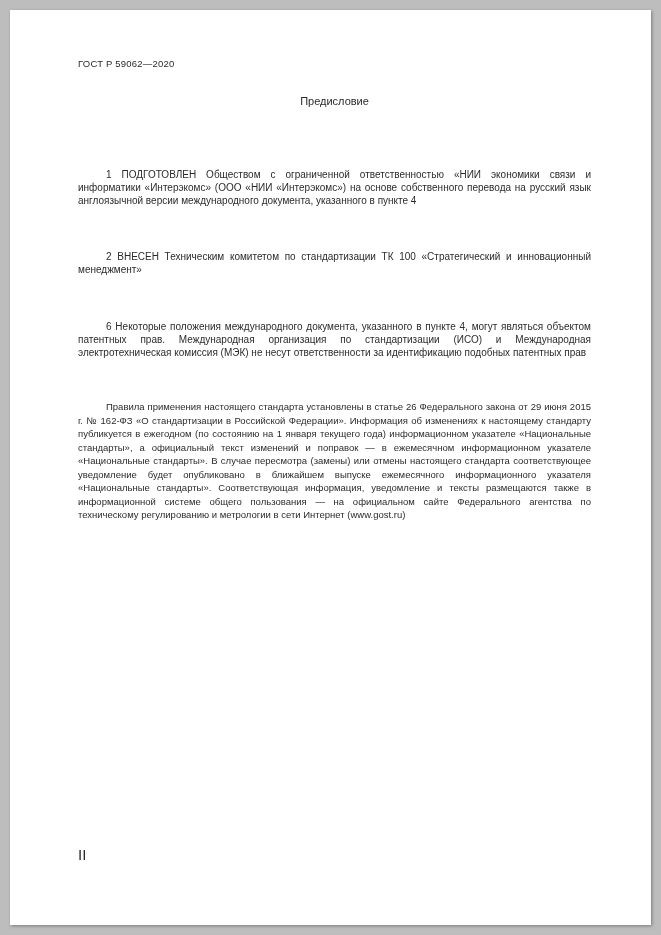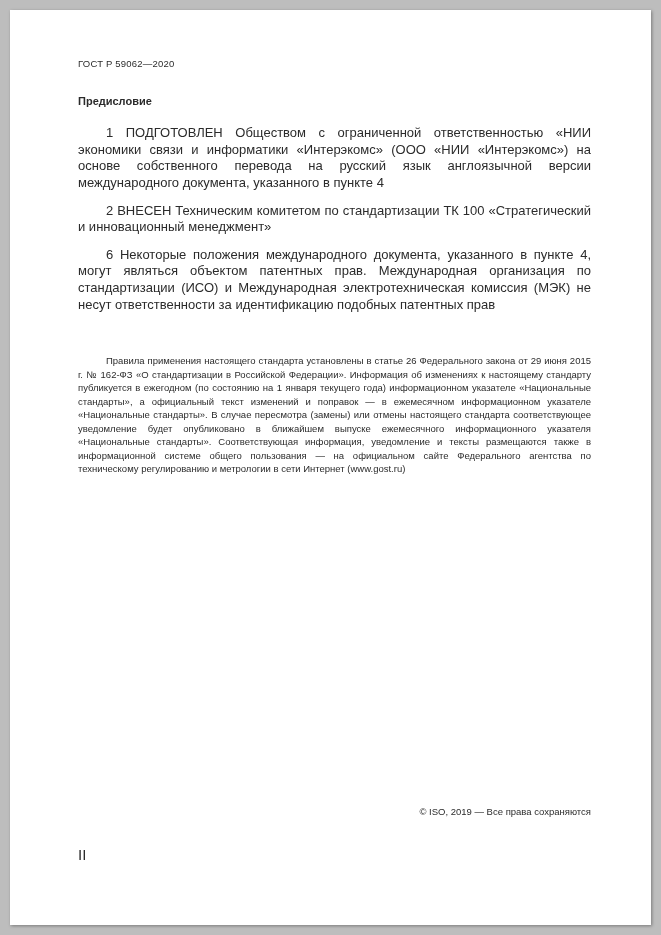--- a/index.html
+++ b/index.html
@@ -24,29 +24,31 @@
     color: #2b2b2b;
   }
   .doc-header {
     font-size: 9.5px;
     font-weight: normal;
     letter-spacing: 0.2px;
     margin-bottom: 26px;
   }
   .doc-title {
     font-size: 11px;
-    font-weight: bold;
+    font-weight: normal;
+    text-align: center;
     margin-bottom: 18px;
   }
   .body-text p {
-    font-size: 13px;
+    font-size: 10px;
     line-height: 1.28;
     text-align: justify;
     text-indent: 28px;
     margin-bottom: 11px;
+    margin-top: 44px;
   }
   .legal-block {
     margin-top: 30px;
     font-size: 9.5px;
     line-height: 1.42;
     text-align: justify;
     text-indent: 28px;
   }
   .bottom-block {
     margin-top: auto;
@@ -80,20 +82,19 @@
   <div class="body-text">
     <p>1 ПОДГОТОВЛЕН Обществом с ограниченной ответственностью «НИИ экономики связи и информатики «Интерэкомс» (ООО «НИИ «Интерэкомс») на основе собственного перевода на русский язык англоязычной версии международного документа, указанного в пункте 4</p>
     <p>2 ВНЕСЕН Техническим комитетом по стандартизации ТК 100 «Стратегический и инновационный менеджмент»</p>
     <p>6 Некоторые положения международного документа, указанного в пункте 4, могут являться объектом патентных прав. Международная организация по стандартизации (ИСО) и Международная электротехническая комиссия (МЭК) не несут ответственности за идентификацию подобных патентных прав</p>
   </div>
 
   <div class="legal-block">Правила применения настоящего стандарта установлены в статье 26 Федерального закона от 29 июня 2015 г. № 162-ФЗ «О стандартизации в Российской Федерации». Информация об изменениях к настоящему стандарту публикуется в ежегодном (по состоянию на 1 января текущего года) информационном указателе «Национальные стандарты», а официальный текст изменений и поправок — в ежемесячном информационном указателе «Национальные стандарты». В случае пересмотра (замены) или отмены настоящего стандарта соответствующее уведомление будет опубликовано в ближайшем выпуске ежемесячного информационного указателя «Национальные стандарты». Соответствующая информация, уведомление и тексты размещаются также в информационной системе общего пользования — на официальном сайте Федерального агентства по техническому регулированию и метрологии в сети Интернет (www.gost.ru)</div>
 
   <div class="bottom-block">
     <div class="copyright">
-      <div>© ISO, 2019 — Все права сохраняются</div>
     </div>
 
 
     <div class="page-number">II</div>
   </div>
 
 </div>
 
 </body></html>

